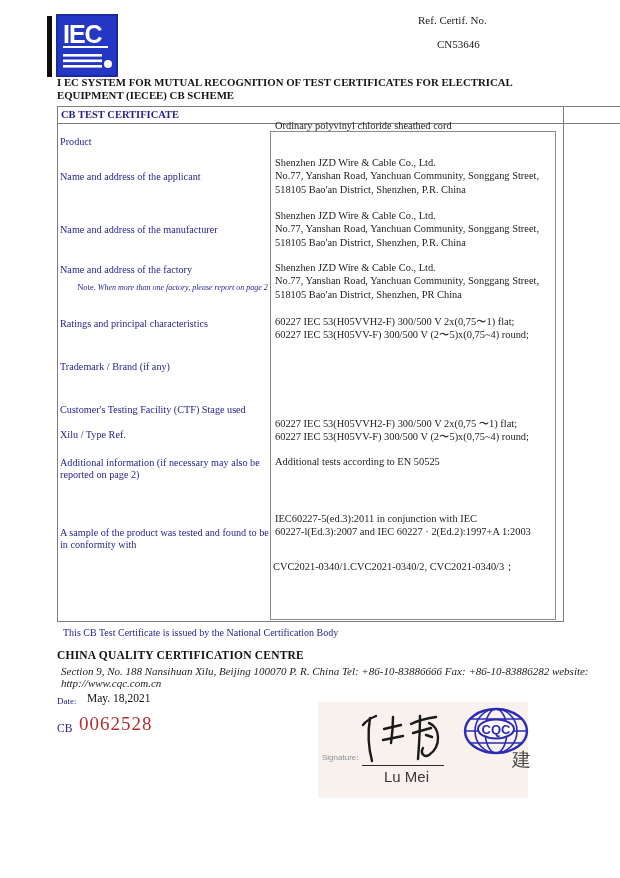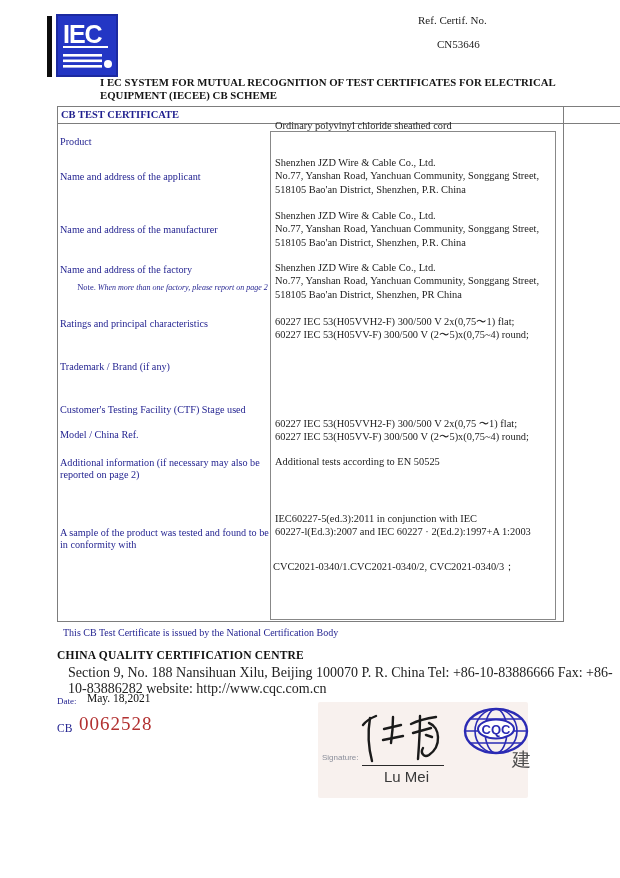--- a/index.html
+++ b/index.html
@@ -9,39 +9,39 @@
   }
   .abs{position:absolute;}
 
   
   .logo-bar{left:47px;top:16px;width:5px;height:61px;background:#0d0d0d;}
   .logo-box{left:56px;top:14px;width:62px;height:63px;background:#2336c4;border:2px solid #1c2aa0;box-sizing:border-box;}
 
   
   .ref-label{left:418px;top:14px;font-size:11px;color:#1c1c1c;}
   .ref-number{left:437px;top:38px;font-size:11px;color:#1c1c1c;}
-  .scheme-line{left:57px;top:76px;width:508px;font-size:10.8px;font-weight:bold;line-height:13px;color:#141414;margin-left:43px;}
+  .scheme-line{left:57px;top:76px;width:508px;font-size:10.8px;font-weight:bold;line-height:13px;color:#141414;}
 
   
   .outer-box{left:57px;top:106px;width:507px;height:516px;border:1px solid #7d7d7d;box-sizing:border-box;}
   .title-row{left:57px;top:106px;width:611px;height:18px;border:1px solid #7d7d7d;box-sizing:border-box;
              color:#1e1e8e;font-weight:bold;font-size:10.5px;padding-left:3px;line-height:16px;}
   .inner-box{left:270px;top:131px;width:286px;height:489px;border:1px solid #888888;box-sizing:border-box;}
 
   .lab{left:60px;color:#1e1e8e;font-size:10.2px;line-height:12.4px;width:208px;}
   .lab.note-line{font-size:8.5px;color:#1e1e8e;width:225px;text-align:center;}
   .lab.note-line i{font-size:8px;}
   .val{left:275px;width:276px;color:#1c1c1c;font-size:10.4px;line-height:13.4px;}
   .vl{display:block;}
 
   .issued-line{left:63px;top:627px;color:#1e1e8e;font-size:10px;}
 
   
   .ncb-name{left:57px;top:649px;font-size:11.5px;font-weight:bold;color:#111;letter-spacing:0.2px;}
-  .ncb-addr{left:68px;top:665px;font-size:14px;color:#222;}
+  .ncb-addr{left:61px;top:665px;font-size:11px;color:#222;font-style:italic;}
   .date-label{left:57px;top:696px;color:#1e1e8e;font-size:9px;}
   .date-value{left:87px;top:692px;font-size:11.5px;color:#111;}
   .cb-prefix{left:57px;top:722px;color:#1e1e8e;font-size:11.5px;}
   .cb-number{left:79px;top:713px;color:#b23030;font-size:19px;letter-spacing:1px;}
 
   
   .scan-area{left:318px;top:702px;width:210px;height:96px;background:#f8f1ee;border-radius:2px;}
   .sig-hand{left:356px;top:708px;}
   .sig-label{left:322px;top:753px;font-family:"Liberation Sans",sans-serif;font-size:8px;color:#8b8f9b;}
   .sig-line{left:362px;top:765px;width:82px;border-top:1.5px solid #2a2a2a;height:0;}
@@ -78,21 +78,21 @@
   <div class="abs lab" style="top:136px">Product</div>
   <div class="abs lab" style="top:171px">Name and address of the applicant</div>
   <div class="abs lab" style="top:224px">Name and address of the manufacturer</div>
   <div class="abs lab" style="top:264px">Name and address of the factory</div>
   <div class="abs lab note-line" style="top:281px">
     <span>Note.</span><i> When more than one factory, please report on page 2</i>
   </div>
   <div class="abs lab" style="top:318px">Ratings and principal characteristics</div>
   <div class="abs lab" style="top:361px">Trademark / Brand (if any)</div>
   <div class="abs lab" style="top:404px">Customer's Testing Facility (CTF) Stage used</div>
-  <div class="abs lab" style="top:429px">Model / China Ref.</div>
+  <div class="abs lab" style="top:429px">Xilu / Type Ref.</div>
   <div class="abs lab" style="top:457px;width:212px">Additional information (if necessary may also be reported on page 2)</div>
   <div class="abs lab" style="top:527px;width:216px">A sample of the product was tested and found to be in conformity with</div>
 
   <div class="abs val" style="top:119px">
     <span class="vl">Ordinary polyvinyl chloride sheathed cord</span>
   </div>
   <div class="abs val" style="top:156px">
     <span class="vl">Shenzhen JZD Wire &amp; Cable Co., Ltd.</span>
     <span class="vl">No.77, Yanshan Road, Yanchuan Community, Songgang Street,</span>
     <span class="vl">518105 Bao'an District, Shenzhen, P.R. China</span>

